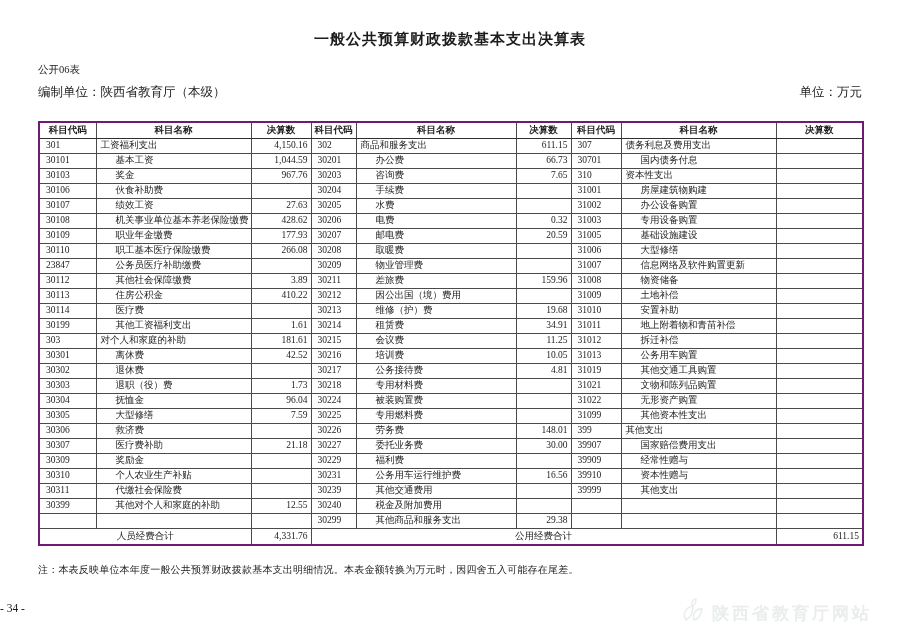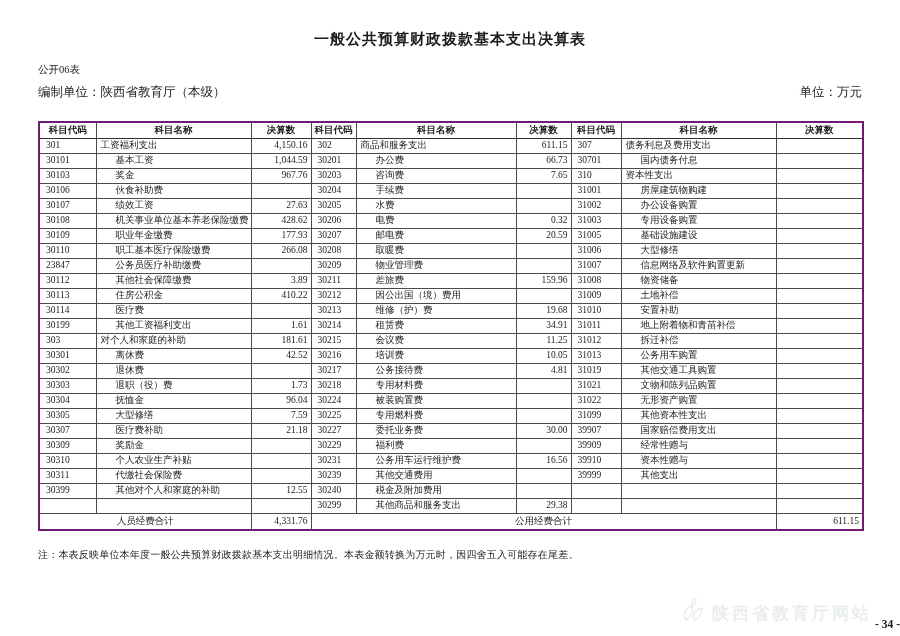--- a/index.html
+++ b/index.html
@@ -62,26 +62,25 @@
   tfoot td { border-top: 1.5px solid #2e2e2e; }
   td.footer-label { text-align: center; margin-top: 35px; }
 
   .note {
     font-size: 10px;
     margin-top: 17px;
     letter-spacing: 0.2px;
   }
   .page-number {
     position: absolute;
-    bottom: 6px;
+    bottom: 22px;
     left: 0;
     width: 100%;
-    text-align: right;
+    text-align: left;
     font-size: 11.5px;
-    font-weight: bold;
   }
   .watermark {
     position: absolute;
     right: 28px;
     bottom: 8px;
     display: flex;
     align-items: center;
     gap: 4px;
     color: #e9edec;
     pointer-events: none;
@@ -337,20 +336,31 @@
           <td class="cell-name lvl2">大型修缮</td>
           <td class="cell-value">7.59</td>
           <td class="cell-code">30225</td>
           <td class="cell-name lvl2">专用燃料费</td>
           <td class="cell-value"></td>
           <td class="cell-code">31099</td>
           <td class="cell-name lvl2">其他资本性支出</td>
           <td class="cell-value"></td>
         </tr>
         <tr>
+          <td class="cell-code">30306</td>
+          <td class="cell-name lvl2">救济费</td>
+          <td class="cell-value"></td>
+          <td class="cell-code">30226</td>
+          <td class="cell-name lvl2">劳务费</td>
+          <td class="cell-value">148.01</td>
+          <td class="cell-code">399</td>
+          <td class="cell-name">其他支出</td>
+          <td class="cell-value"></td>
+        </tr>
+        <tr>
           <td class="cell-code">30307</td>
           <td class="cell-name lvl2">医疗费补助</td>
           <td class="cell-value">21.18</td>
           <td class="cell-code">30227</td>
           <td class="cell-name lvl2">委托业务费</td>
           <td class="cell-value">30.00</td>
           <td class="cell-code">39907</td>
           <td class="cell-name lvl2">国家赔偿费用支出</td>
           <td class="cell-value"></td>
         </tr>

